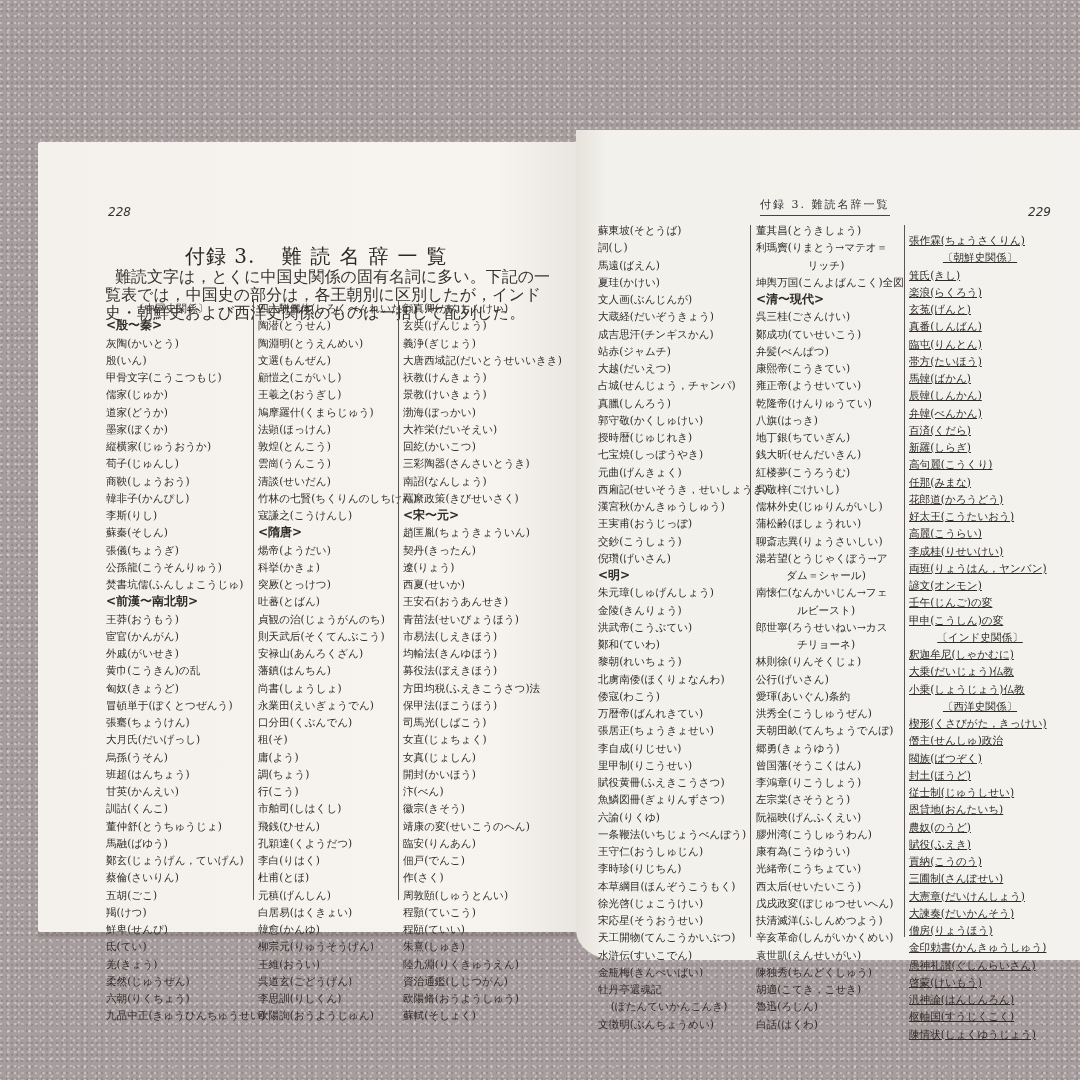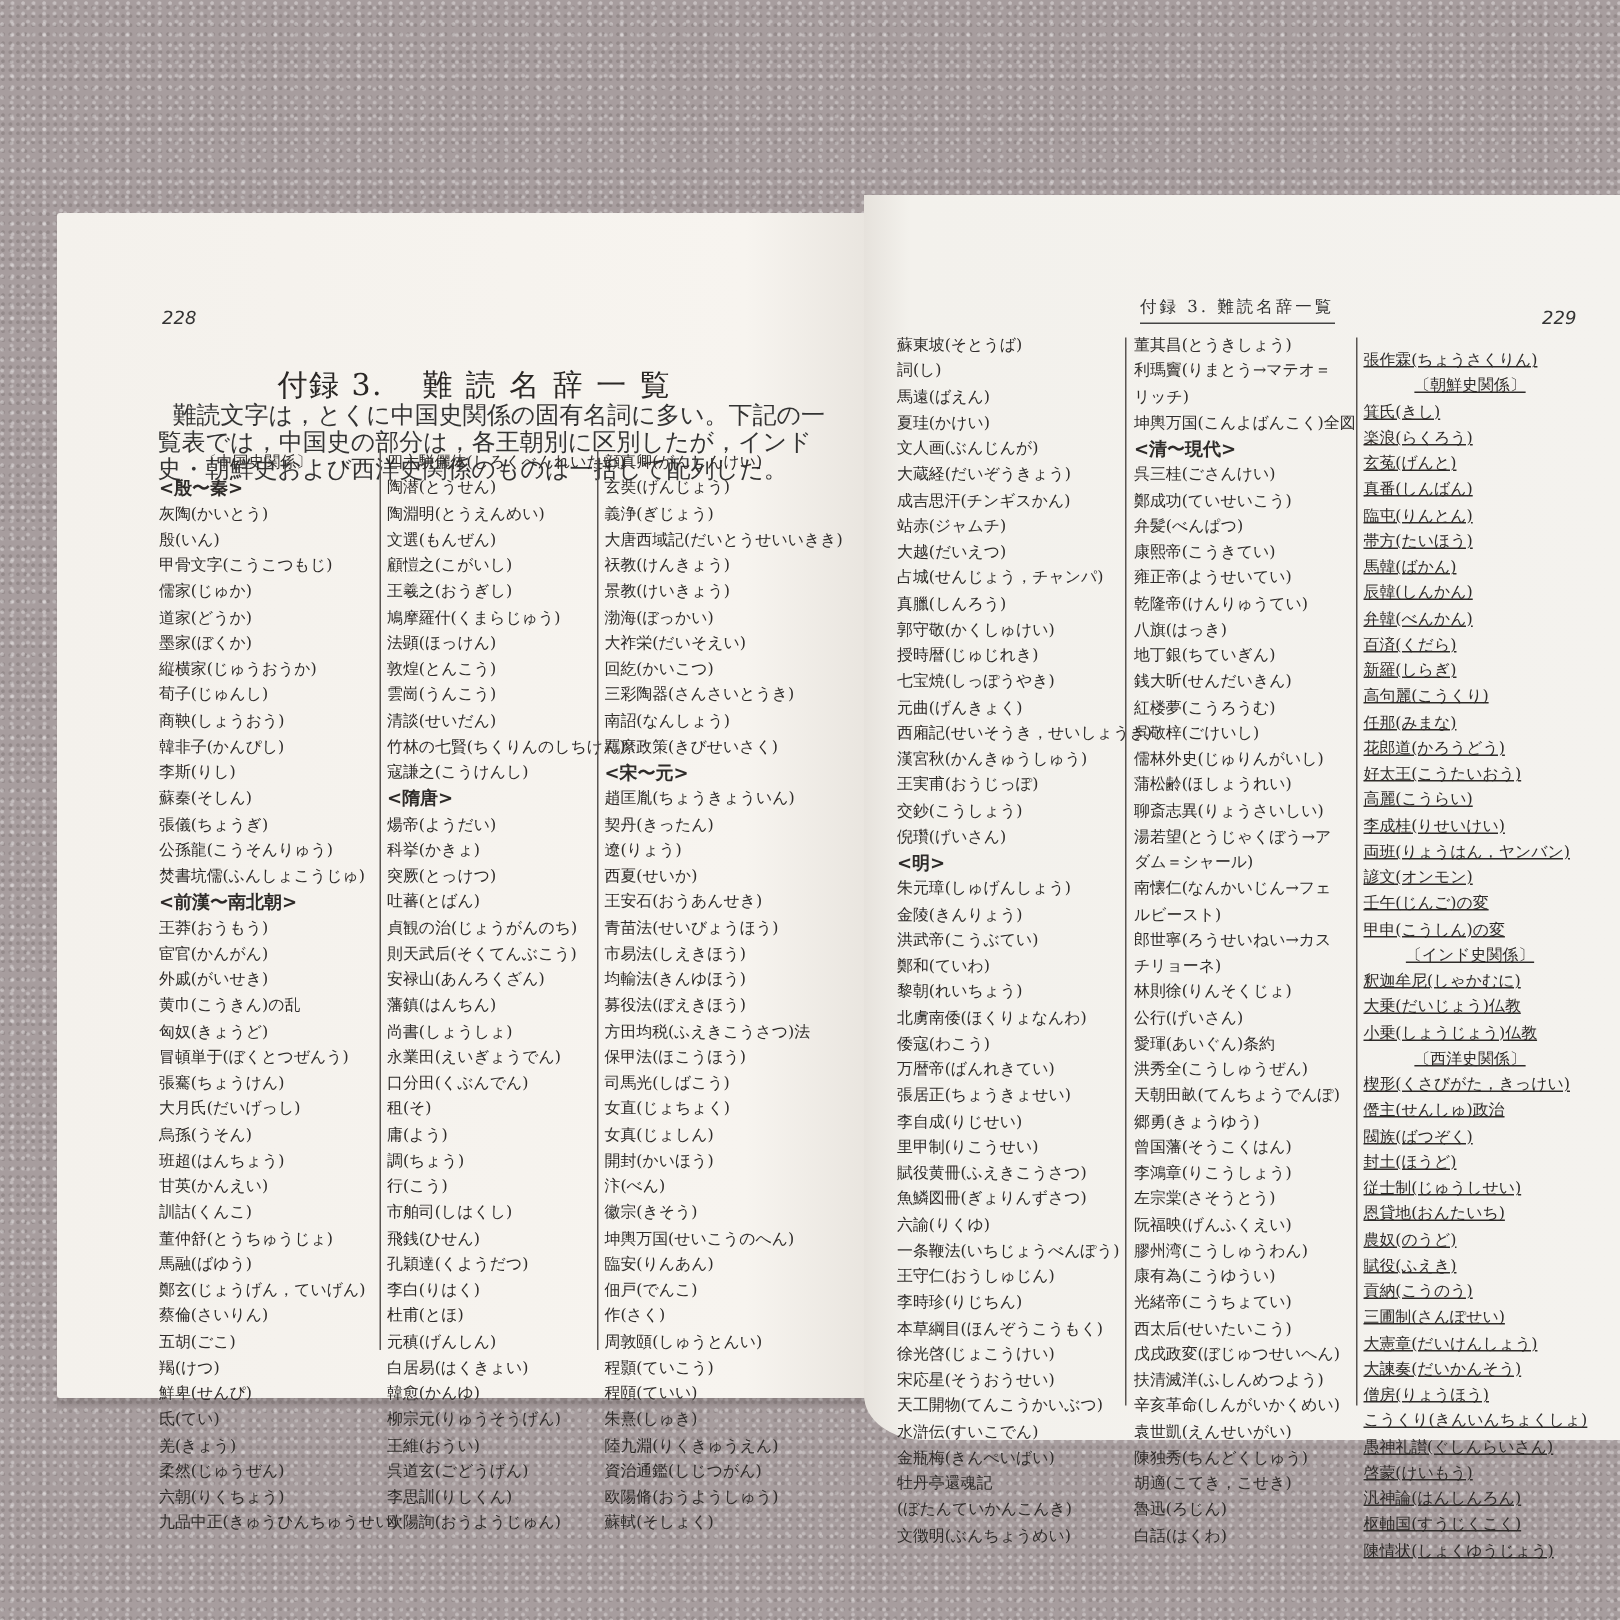--- a/index.html
+++ b/index.html
@@ -54,21 +54,21 @@
   .col {
     position: absolute;
     font-size: 10.6px;
     line-height: 17.25px;
     color: #2e2b29;
     white-space: nowrap;
   }
   .col .item { height: 17.25px; }
   .col .section { text-align: center; padding-right: 18px; }
   .col .dynasty { font-weight: bold; font-family: "DejaVu Sans", "Liberation Sans", sans-serif; font-size: 12px; }
-  .col .wrap { text-align: left; padding-right: 8px; }
+  .col .wrap { text-align: center; padding-right: 8px; }
   .vrule {
     position: absolute;
     width: 1px;
     background: #5a5552;
   }
   .running-head {
     position: absolute;
     left: 760px; top: 197px;
     font-size: 11px;
     letter-spacing: 2px;
@@ -208,21 +208,21 @@
     <div class="item">均輸法(きんゆほう)</div>
     <div class="item">募役法(ぼえきほう)</div>
     <div class="item">方田均税(ふえきこうさつ)法</div>
     <div class="item">保甲法(ほこうほう)</div>
     <div class="item">司馬光(しばこう)</div>
     <div class="item">女直(じょちょく)</div>
     <div class="item">女真(じょしん)</div>
     <div class="item">開封(かいほう)</div>
     <div class="item">汴(べん)</div>
     <div class="item">徽宗(きそう)</div>
-    <div class="item">坤輿万国(せいこうのへん)</div>
+    <div class="item">靖康の変(せいこうのへん)</div>
     <div class="item">臨安(りんあん)</div>
     <div class="item">佃戸(でんこ)</div>
     <div class="item">作(さく)</div>
     <div class="item">周敦頤(しゅうとんい)</div>
     <div class="item">程顥(ていこう)</div>
     <div class="item">程頤(ていい)</div>
     <div class="item">朱熹(しゅき)</div>
     <div class="item">陸九淵(りくきゅうえん)</div>
     <div class="item">資治通鑑(しじつがん)</div>
     <div class="item">欧陽脩(おうようしゅう)</div>
@@ -367,19 +367,19 @@
     <div class="item">封土(ほうど)</div>
     <div class="item">従士制(じゅうしせい)</div>
     <div class="item">恩貸地(おんたいち)</div>
     <div class="item">農奴(のうど)</div>
     <div class="item">賦役(ふえき)</div>
     <div class="item">貢納(こうのう)</div>
     <div class="item">三圃制(さんぽせい)</div>
     <div class="item">大憲章(だいけんしょう)</div>
     <div class="item">大諫奏(だいかんそう)</div>
     <div class="item">僧房(りょうほう)</div>
-    <div class="item">こうくり(きんいんちょくしょ)</div>
+    <div class="item">金印勅書(かんきゅうしゅう)</div>
     <div class="item">愚神礼讃(ぐしんらいさん)</div>
     <div class="item">啓蒙(けいもう)</div>
     <div class="item">汎神論(はんしんろん)</div>
     <div class="item">枢軸国(すうじくこく)</div>
     <div class="item">陳情状(しょくゆうじょう)</div>
   </div>
 
 </body></html>

